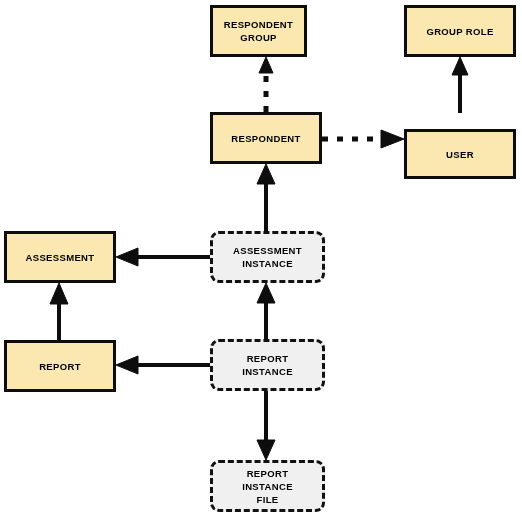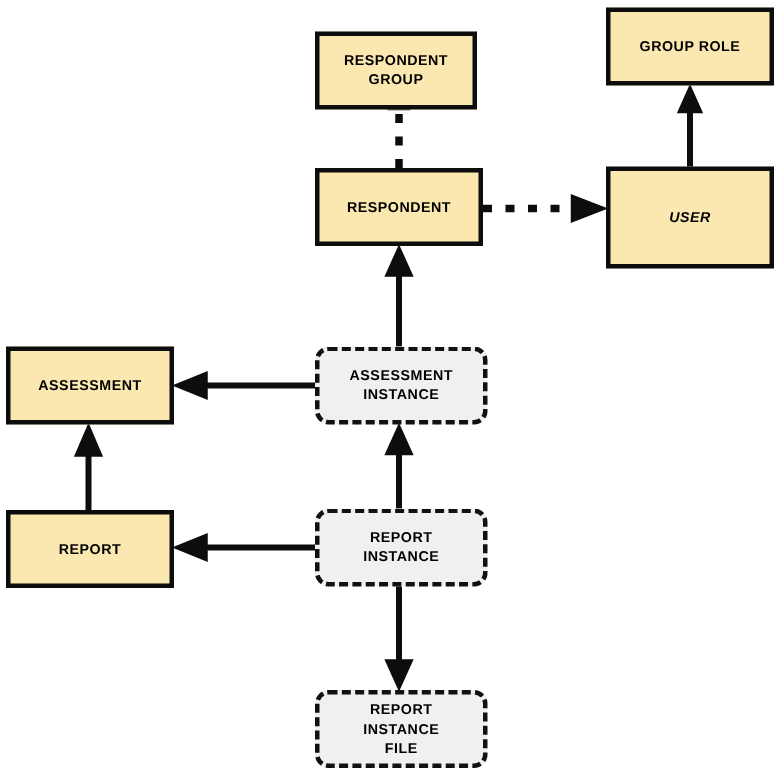--- a/index.html
+++ b/index.html
@@ -93,30 +93,30 @@
         <path d="M 59 340 L 59 302" stroke="#0d0d0d" stroke-width="4" fill="none" stroke-linecap="butt"></path>
         <path d="M 59 283 L 50 304 L 68 304 Z" fill="#0d0d0d" stroke="#0d0d0d" stroke-width="1" stroke-linejoin="miter"></path>
       </g>
       <g>
         <path d="M 266 391 L 266 442" stroke="#0d0d0d" stroke-width="4" fill="none" stroke-linecap="butt"></path>
         <path d="M 266 460 L 257 440 L 275 440 Z" fill="#0d0d0d" stroke="#0d0d0d" stroke-width="1" stroke-linejoin="miter"></path>
       </g>
     </svg>
 
   <div id="node-layer">
-      <div class="node entity" style="left: 210px; top: 21px; width: 108px; height: 52px;">
+      <div class="node entity" style="left: 210px; top: 5px; width: 97px; height: 52px;">
         <span class="node-label">RESPONDENT GROUP</span>
       </div>
       <div class="node entity" style="left: 404px; top: 5px; width: 112px; height: 52px;">
         <span class="node-label">GROUP ROLE</span>
       </div>
       <div class="node entity" style="left: 210px; top: 112px; width: 112px; height: 52px; text-align: right;">
         <span class="node-label">RESPONDENT</span>
       </div>
-      <div class="node entity" style="left: 404px; top: 111px; width: 112px; height: 68px; font-style: italic;">
+      <div class="node entity" style="left: 404px; top: 129px; width: 112px; height: 50px;">
         <span class="node-label">USER</span>
       </div>
       <div class="node entity" style="left: 4px; top: 231px; width: 112px; height: 52px;">
         <span class="node-label">ASSESSMENT</span>
       </div>
       <div class="node instance" style="left: 210px; top: 231px; width: 115px; height: 52px;">
         <span class="node-label">ASSESSMENT
 INSTANCE</span>
       </div>
       <div class="node entity" style="left: 4px; top: 340px; width: 112px; height: 52px;">

